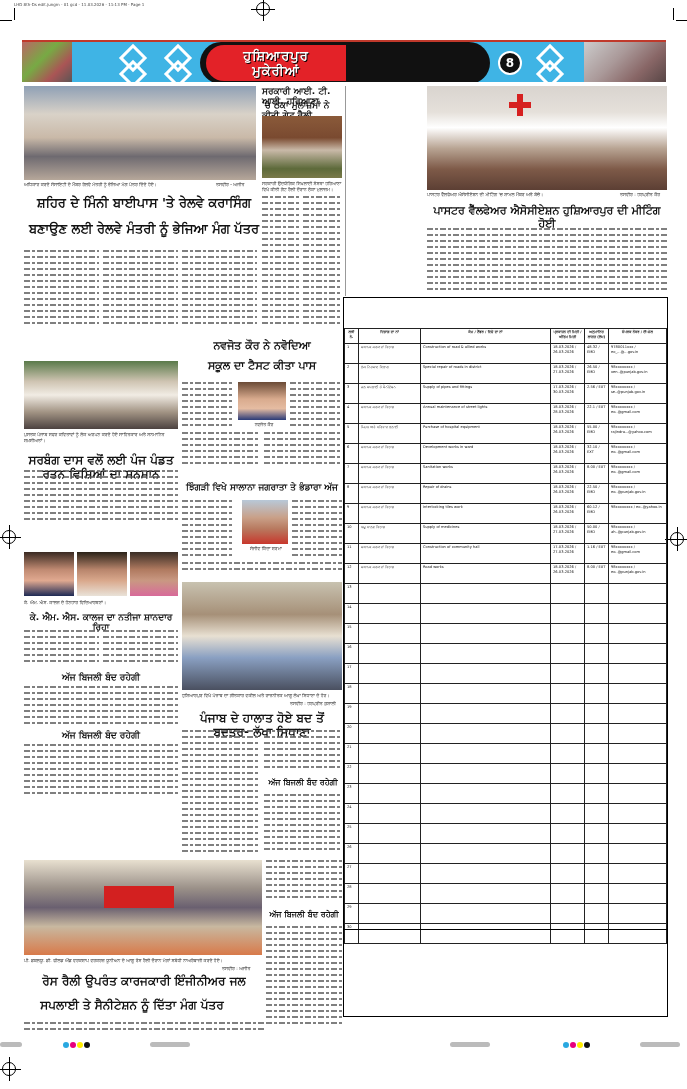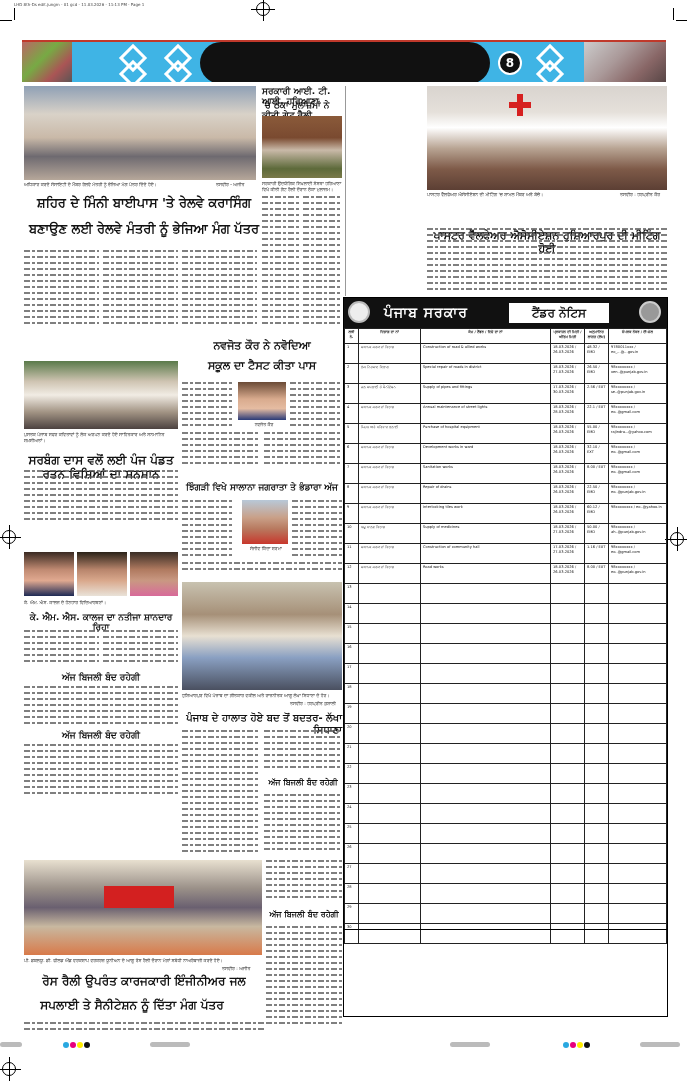--- a/index.html
+++ b/index.html
@@ -65,20 +65,24 @@
 <div class="regmark" style="left:256px;top:2px;"></div>
 <div class="regmark" style="left:2px;top:530px;"></div>
 <div class="regmark" style="left:670px;top:532px;"></div>
 <div class="regmark" style="left:2px;top:1062px;"></div>
 
 <div class="masthead">
   <div class="mh-photo-left"></div>
   <div class="mh-diamonds" style="left:95px;"></div>
   <div class="mh-diamonds" style="left:140px;"></div>
   <div class="mh-pill">
+    <div class="mh-red">
+      <span>ਹੁਸ਼ਿਆਰਪੁਰ</span>
+      <span>ਮੁਕੇਰੀਆਂ</span>
+    </div>
   </div>
   <div class="mh-page">8</div>
   <div class="mh-diamonds" style="left:512px;"></div>
   <div class="mh-photo-right"></div>
 </div>
 
 <div class="photo" style="left:24px;top:86px;width:232px;height:94px;background:linear-gradient(180deg,#8fa0b5 0%,#d9d2c8 30%,#c9b9a8 55%,#6e6a70 75%,#b6a79a 100%);"></div>
 <div class="cap" style="left:24px;top:182px;width:180px;">ਅਧਿਕਾਰ ਕਰਦੇ ਸੋਸਾਇਟੀ ਦੇ ਮੈਂਬਰ ਰੇਲਵੇ ਮੰਤਰੀ ਨੂੰ ਭੇਜਿਆ ਮੰਗ ਪੱਤਰ ਦਿੰਦੇ ਹੋਏ।</div>
 <div class="credit" style="left:216px;top:182px;">ਤਸਵੀਰ - ਅਜੀਤ</div>
 <div class="head" style="left:24px;top:196px;width:240px;font-size:13px;">ਸ਼ਹਿਰ ਦੇ ਮਿੰਨੀ ਬਾਈਪਾਸ 'ਤੇ ਰੇਲਵੇ ਕਰਾਸਿੰਗ</div>
@@ -181,21 +185,21 @@
     <i></i>
     <i></i>
   </div>
 
 <div class="photo" style="left:427px;top:86px;width:240px;height:104px;background:linear-gradient(180deg,#d9d4cf 0%,#e5e0da 25%,#ffffff 40%,#b8a493 60%,#7e5a48 80%,#5c3f34 100%);">
   <div style="position:absolute;left:90px;top:8px;width:6px;height:22px;background:#d62020;"></div>
   <div style="position:absolute;left:82px;top:16px;width:22px;height:6px;background:#d62020;"></div>
 </div>
 <div class="cap" style="left:427px;top:192px;width:190px;">ਪਾਸਟਰ ਵੈੱਲਫੇਅਰ ਐਸੋਸੀਏਸ਼ਨ ਦੀ ਮੀਟਿੰਗ 'ਚ ਸ਼ਾਮਲ ਮੈਂਬਰ ਅਤੇ ਬੱਚੇ।</div>
 <div class="credit" style="left:620px;top:192px;">ਤਸਵੀਰ : ਹਰਪ੍ਰੀਤ ਕੌਰ</div>
-<div class="head" style="left:427px;top:205px;width:240px;font-size:11px;margin-top:25px;">ਪਾਸਟਰ ਵੈੱਲਫੇਅਰ ਐਸੋਸੀਏਸ਼ਨ ਹੁਸ਼ਿਆਰਪੁਰ ਦੀ ਮੀਟਿੰਗ ਹੋਈ</div>
+<div class="head" style="left:427px;top:205px;width:240px;font-size:11px;">ਪਾਸਟਰ ਵੈੱਲਫੇਅਰ ਐਸੋਸੀਏਸ਼ਨ ਹੁਸ਼ਿਆਰਪੁਰ ਦੀ ਮੀਟਿੰਗ ਹੋਈ</div>
 <div class="textcol" style="left:427px;top:228px;width:240px;height:64px;">
     <i></i>
     <i></i>
     <i></i>
     <i></i>
     <i></i>
     <i></i>
     <i></i>
     <i></i>
     <i></i>
@@ -333,21 +337,21 @@
     <i></i>
   </div>
 <div class="textcol" style="left:182px;top:562px;width:160px;height:16px;">
     <i></i>
     <i></i>
   </div>
 
 <div class="photo" style="left:182px;top:582px;width:160px;height:108px;background:linear-gradient(180deg,#c8c2b0 0%,#a69078 30%,#e8e0d2 50%,#8aa0c2 70%,#4a5060 100%);"></div>
 <div class="cap" style="left:182px;top:693px;width:160px;">ਹੁਸ਼ਿਆਰਪੁਰ ਵਿਖੇ ਪੰਜਾਬ ਦਾ ਗੀਤਕਾਰ ਵਕੀਲ ਅਤੇ ਰਾਜਨੀਤਕ ਆਗੂ ਲੱਖਾ ਸਿਧਾਣਾ ਦੇ ਹੋਰ।</div>
 <div class="credit" style="left:290px;top:701px;">ਤਸਵੀਰ : ਹਰਪ੍ਰੀਤ ਕੁਸ਼ਾਲੀ</div>
-<div class="head" style="left:182px;top:712px;width:160px;font-size:10px;text-align:right;">ਪੰਜਾਬ ਦੇ ਹਾਲਾਤ ਹੋਏ ਬਦ ਤੋਂ ਬਦਤਰ- ਲੱਖਾ ਸਿਧਾਣਾ</div>
+<div class="head" style="left:182px;top:712px;width:160px;font-size:12px;">ਪੰਜਾਬ ਦੇ ਹਾਲਾਤ ਹੋਏ ਬਦ ਤੋਂ ਬਦਤਰ- ਲੱਖਾ ਸਿਧਾਣਾ</div>
 <div class="textcol" style="left:182px;top:730px;width:78px;height:128px;">
     <i></i>
     <i></i>
     <i></i>
     <i></i>
     <i></i>
     <i></i>
     <i></i>
     <i></i>
     <i></i>
@@ -423,26 +427,20 @@
     <i></i>
     <i></i>
     <i></i>
     <i></i>
     <i></i>
     <i></i>
     <i></i>
   </div>
 
 <div class="tender">
-  <div class="tender-head">
-    <div class="emblem"></div>
-    <div class="tender-govt">ਪੰਜਾਬ ਸਰਕਾਰ</div>
-    <div class="tender-notice">ਟੈਂਡਰ ਨੋਟਿਸ</div>
-    <div class="emblem2"></div>
-  </div>
   <table class="tt">
     <thead>
       <tr>
         <th style="width:14px;">ਲੜੀ ਨੰ.</th>
         <th style="width:62px;">ਵਿਭਾਗ ਦਾ ਨਾਂ</th>
         <th style="width:130px;">ਕੰਮ / ਟੈਂਡਰ / ਵਿਸ਼ੇ ਦਾ ਨਾਂ</th>
         <th style="width:34px;">ਪ੍ਰਕਾਸ਼ਨ ਦੀ ਮਿਤੀ / ਅੰਤਿਮ ਮਿਤੀ</th>
         <th style="width:24px;">ਅਨੁਮਾਨਿਤ ਲਾਗਤ (ਲੱਖ)</th>
         <th>ਸੰਪਰਕ ਨੰਬਰ / ਈ-ਮੇਲ</th>
       </tr>

